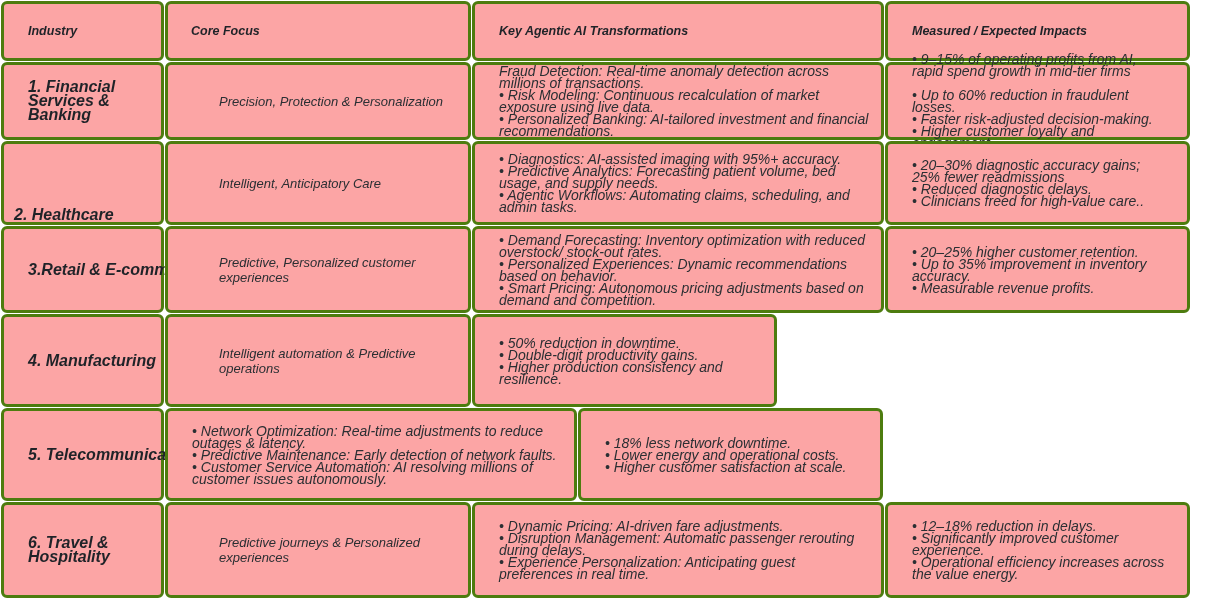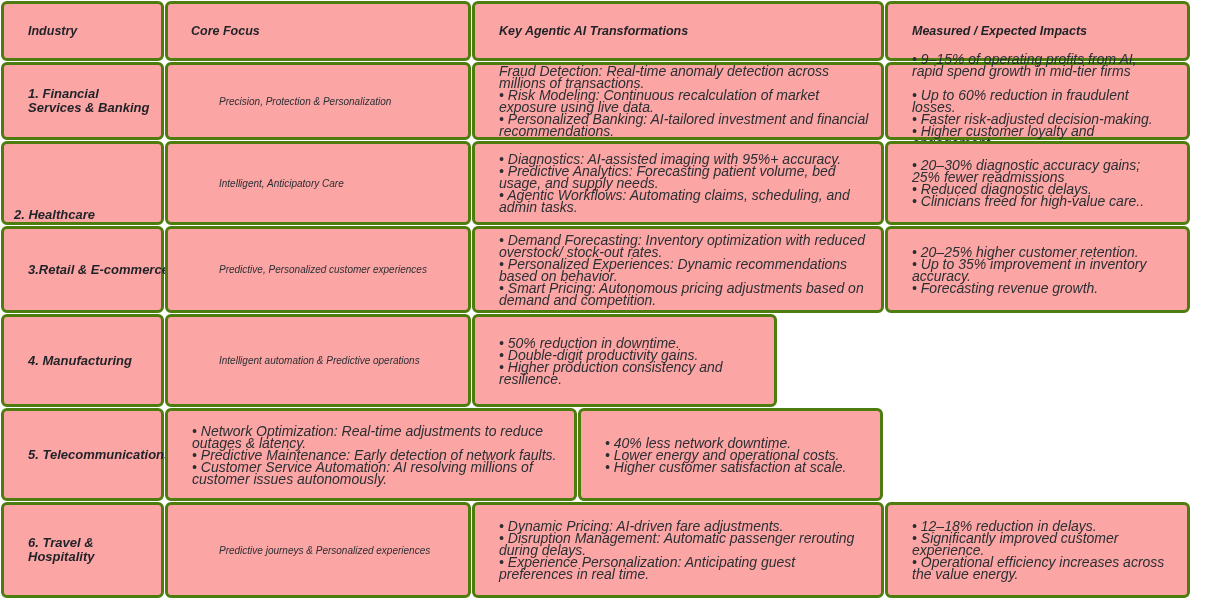--- a/index.html
+++ b/index.html
@@ -40,27 +40,27 @@
     .c3 { width: 412px; padding-left: 24px; padding-right: 12px; }
     .c4 { width: 305px; padding-left: 24px; padding-right: 18px; }
 
     .head .cell { height: 60px; }
     .head .label {
       font-size: 12.5px;
       font-weight: bold;
       color: #1f2328;
     }
     .industry {
-      font-size: 13px;
+      font-size: 16px;
       font-weight: bold;
       line-height: 14px;
       color: #1f2328;
     }
     .focus {
-      font-size: 10px;
+      font-size: 13px;
       color: #2b2f33;
       padding-left: 28px;
     }
     .list {
       font-size: 14px;
       line-height: 12px;
       color: #2b2f33;
     }
     .list div { white-space: normal; }
     .gap { height: 12px; }
@@ -162,21 +162,21 @@
       <div class="list">
         <div>• Demand Forecasting: Inventory optimization with reduced overstock/ stock-out rates.</div>
         <div>• Personalized Experiences: Dynamic recommendations based on behavior.</div>
         <div>• Smart Pricing: Autonomous pricing adjustments based on demand and competition.</div>
       </div>
     </div>
     <div class="cell c4">
       <div class="list">
         <div>• 20–25% higher customer retention.</div>
         <div>• Up to 35% improvement in inventory accuracy.</div>
-        <div>• Forecasting revenue growth.</div>
+        <div>• Measurable revenue profits.</div>
       </div>
     </div>
   </div>
 
   <div class="row r4">
     <div class="cell c1">
       <div class="industry">
         <div>4. Manufacturing</div>
       </div>
     </div>
@@ -200,21 +200,21 @@
     </div>
     <div class="cell c3">
       <div class="list">
         <div>• Network Optimization: Real-time adjustments to reduce outages &amp; latency.</div>
         <div>• Predictive Maintenance: Early detection of network faults.</div>
         <div>• Customer Service Automation: AI resolving millions of customer issues autonomously.</div>
       </div>
     </div>
     <div class="cell c4">
       <div class="list">
-        <div>• 40% less network downtime.</div>
+        <div>• 18% less network downtime.</div>
         <div>• Lower energy and operational costs.</div>
         <div>• Higher customer satisfaction at scale.</div>
       </div>
     </div>
   </div>
 
   <div class="row r6">
     <div class="cell c1">
       <div class="industry">
         <div>6. Travel &amp;</div>

